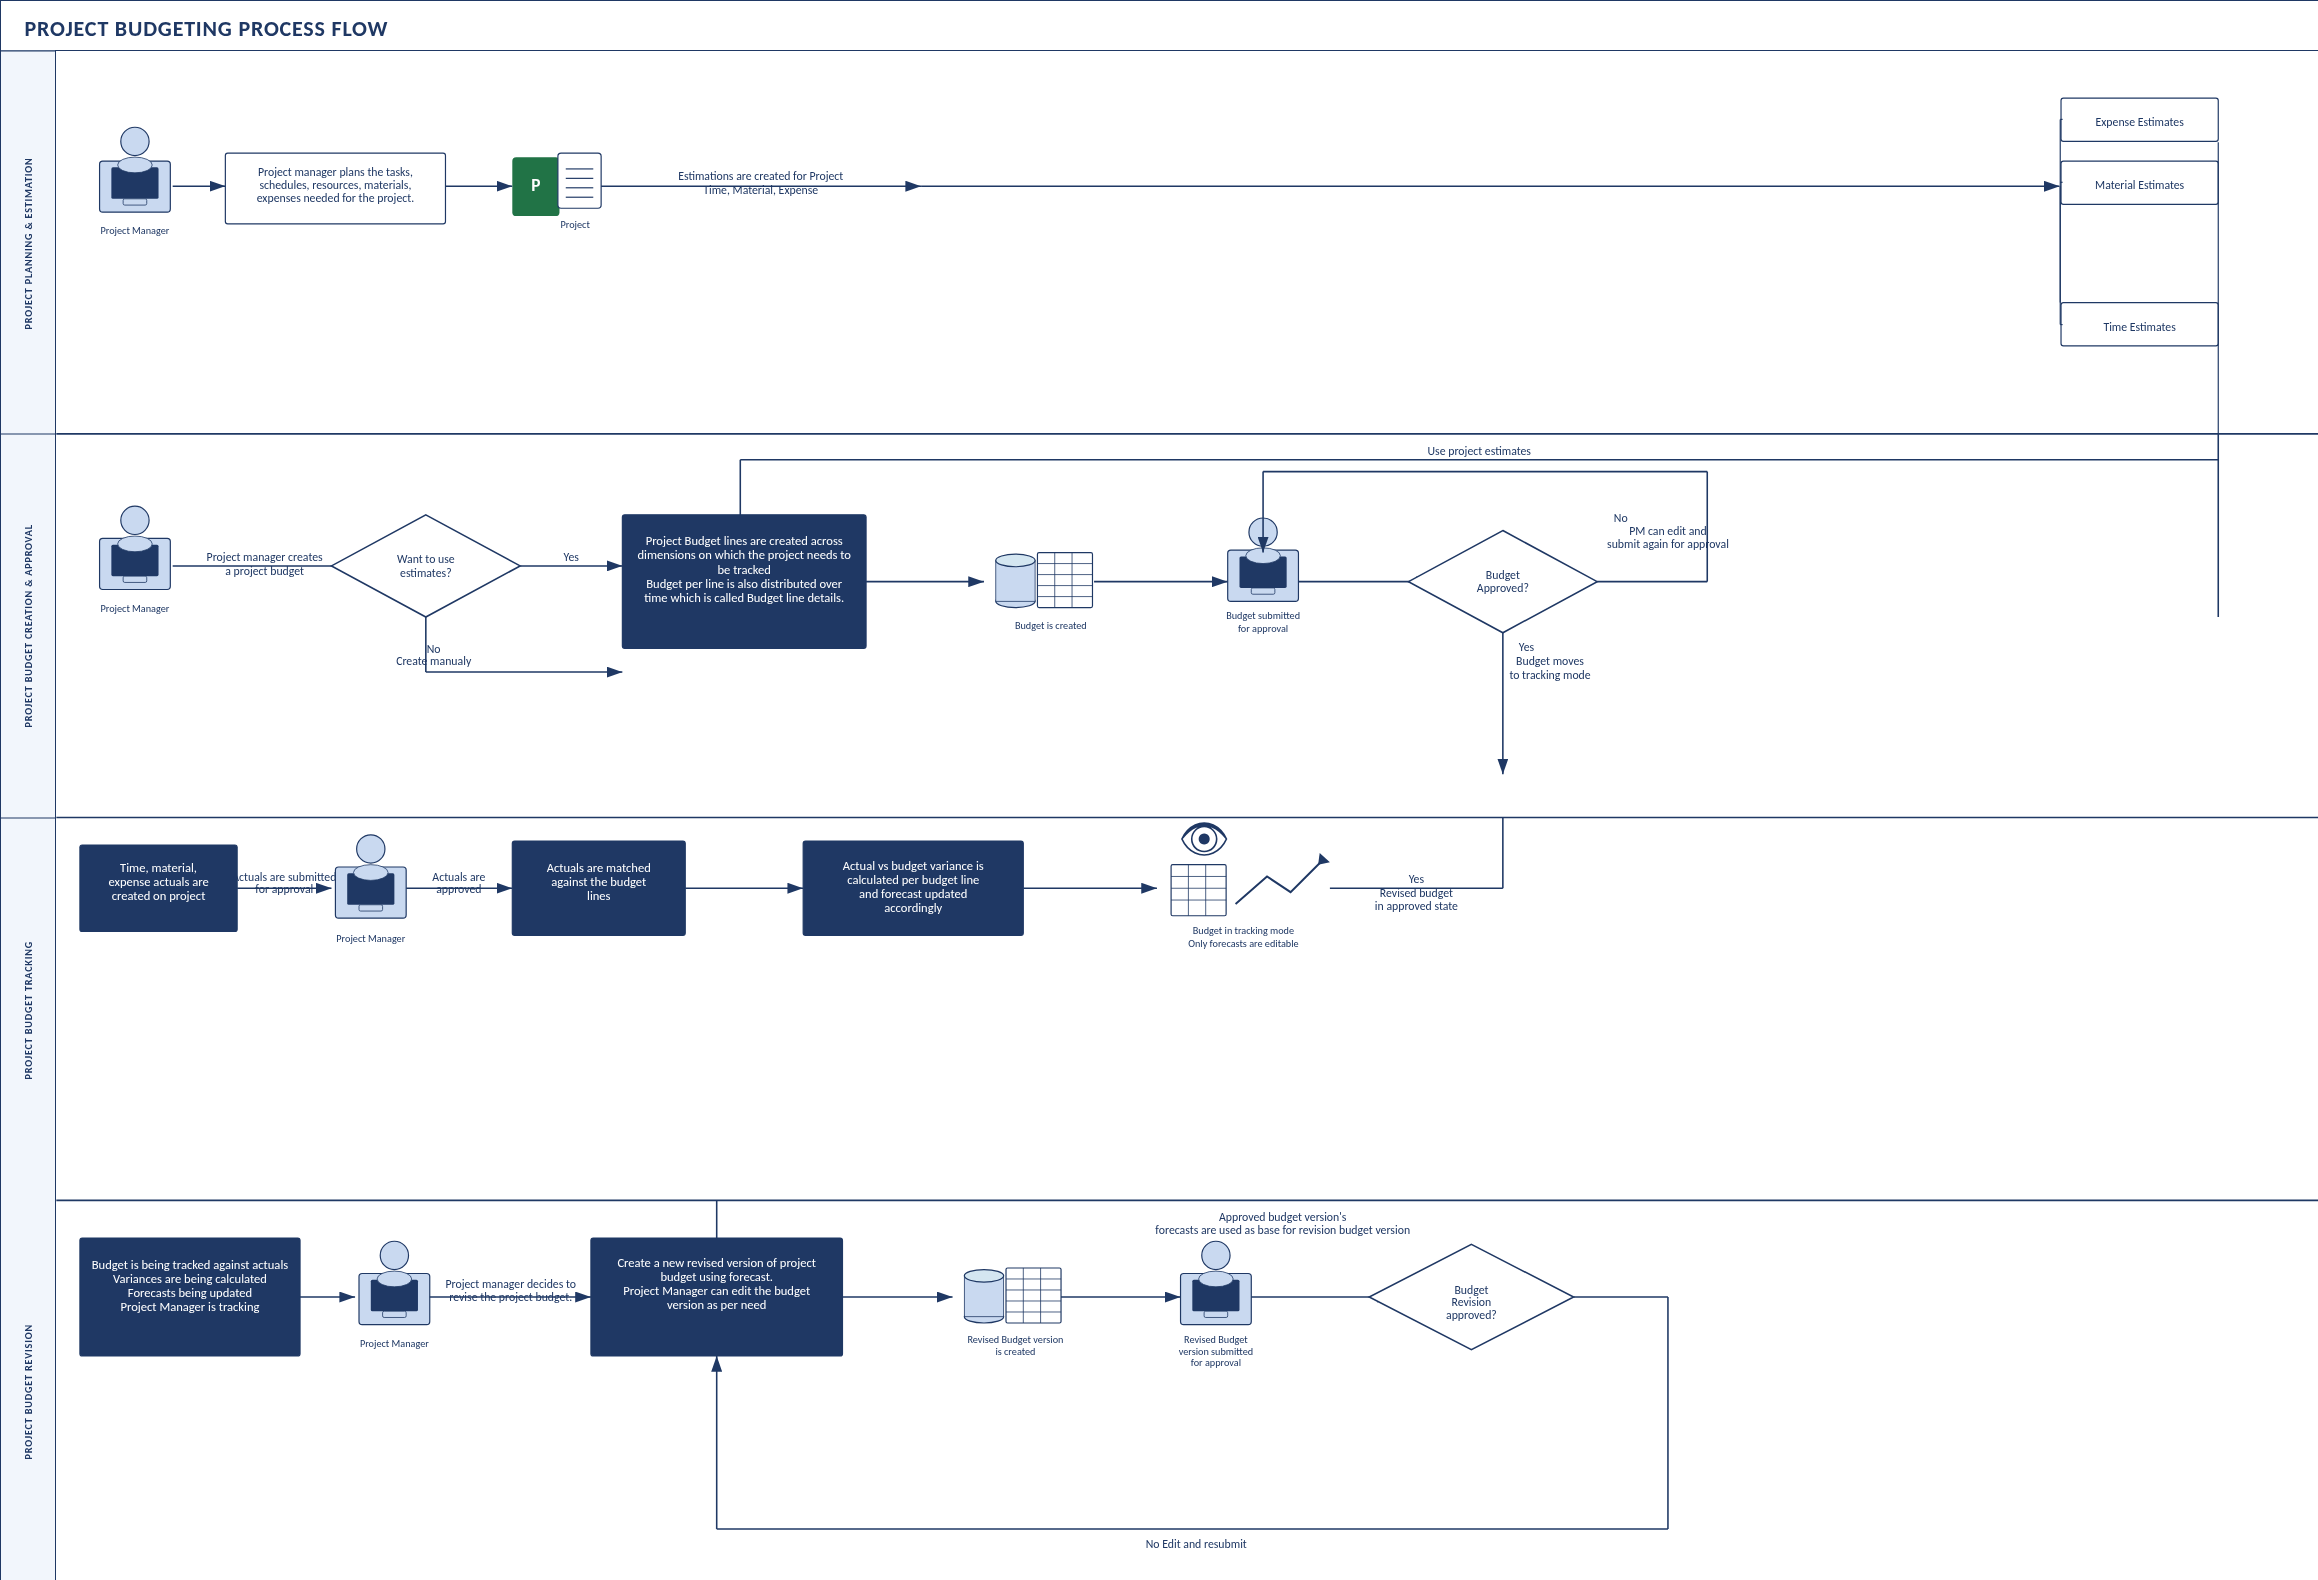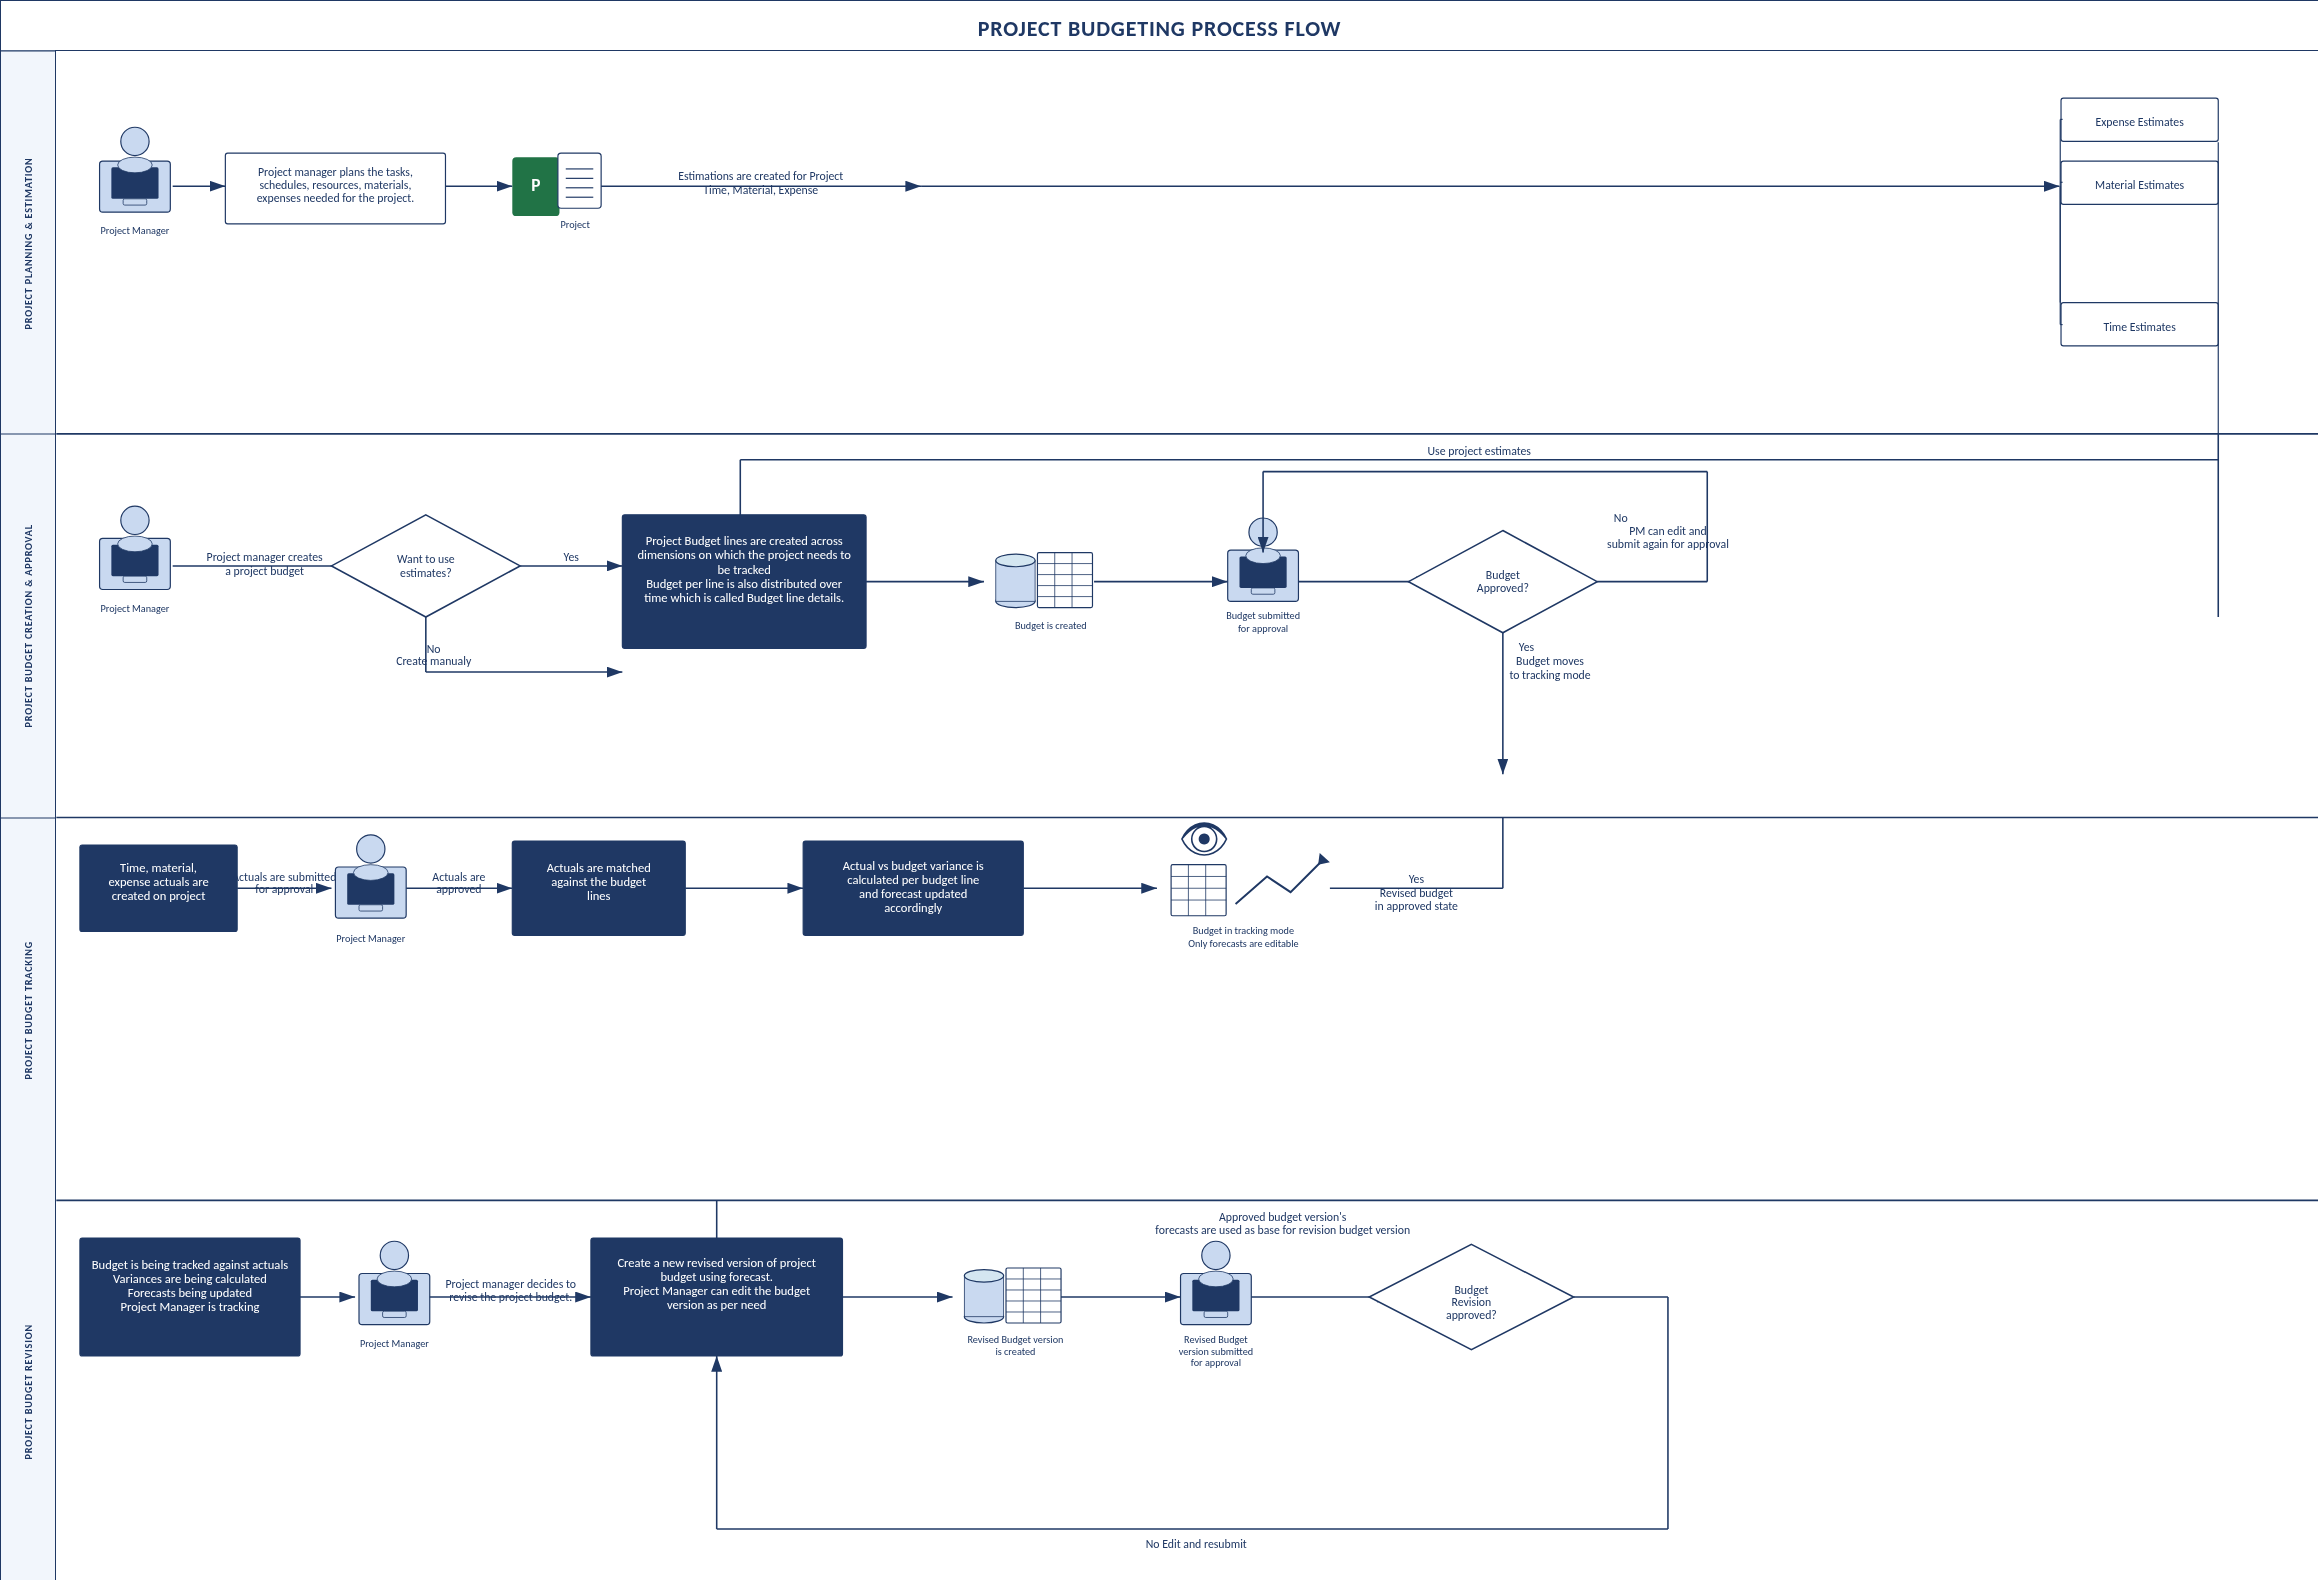--- a/index.html
+++ b/index.html
@@ -13,21 +13,20 @@
       position: relative;
     }
 
     .main-title {
       font-size: 22px;
       font-weight: bold;
       color: #1f3864;
       padding: 14px 23.6px 7.9px 23.6px;
       border-bottom: 1.6px solid #1f3864;
       letter-spacing: 0.8px;
-      text-align: center;
     }
 
     .content-area {
       display: flex;
       height: calc(1580px - 47px);
     }
 
     
     .swimlanes {
       display: flex;

